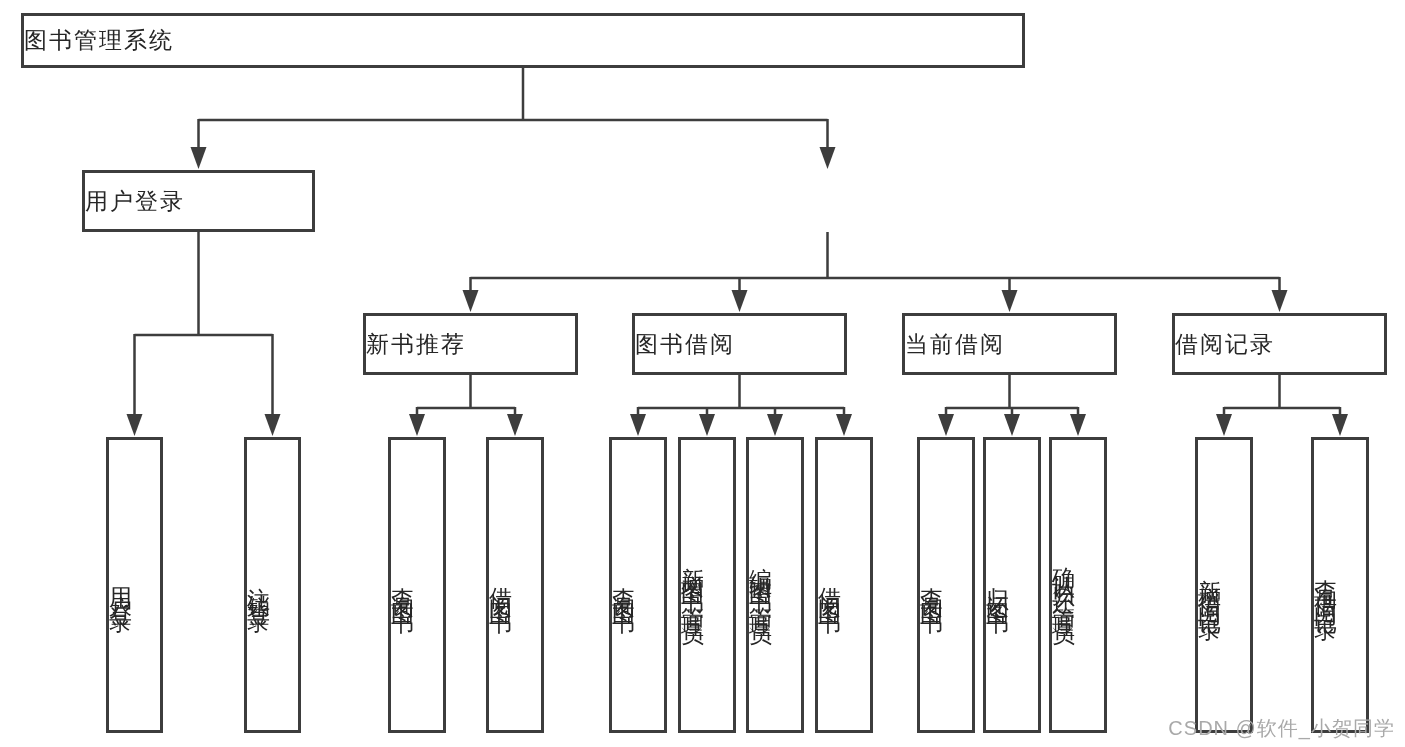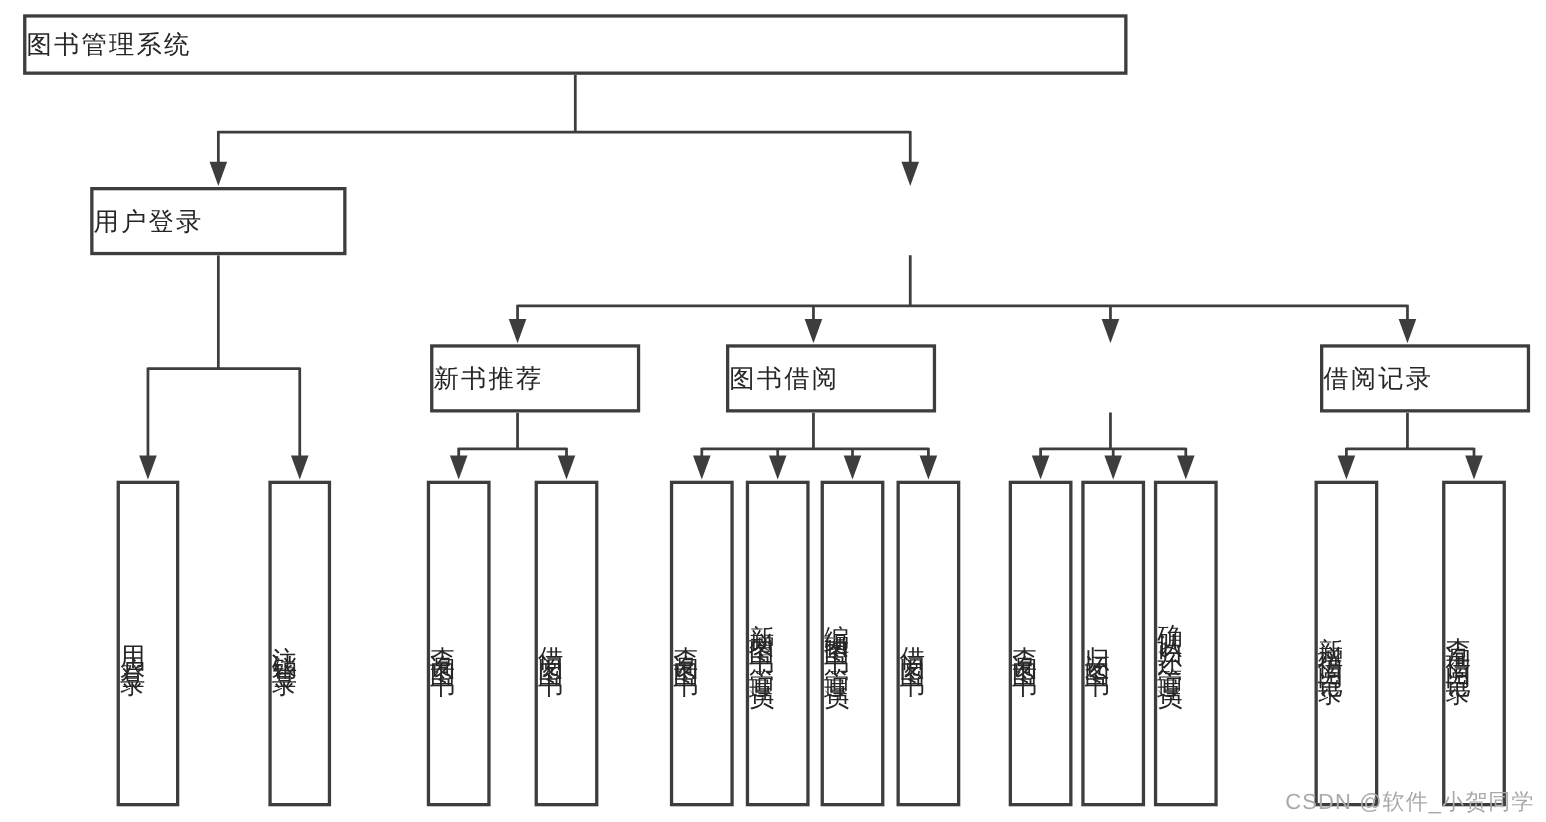--- a/index.html
+++ b/index.html
@@ -27,21 +27,21 @@
     border: 3px solid #3d3d3d;
     display: flex;
     align-items: center;
     z-index: 2;
   }
   .node { font-size: 23px; letter-spacing: 2px; }
 
   .node.root { left: 21px; top: 13px; width: 1004px; height: 55px; }
 
   .node.lvl2 { top: 170px; height: 62px; width: 233px; }
-  .node.lvl3 { top: 313px; height: 62px; width: 191px; margin-left: 28px; }
+  .node.lvl3 { top: 313px; height: 62px; width: 215px; }
 
   .leaf { top: 437px; height: 296px; width: 58px; }
   .vtext {
     writing-mode: vertical-rl;
     text-orientation: mixed;
     font-size: 23px;
     letter-spacing: 8px;
     line-height: 1;
     white-space: nowrap;
   }
@@ -111,20 +111,23 @@
   <div class="node lvl2" style="left:82px">
     <span>用户登录</span>
   </div>
 
   <div class="node lvl3" style="left:363px">
     <span>新书推荐</span>
   </div>
   <div class="node lvl3" style="left:632px">
     <span>图书借阅</span>
   </div>
+  <div class="node lvl3" style="left:902px">
+    <span>当前借阅</span>
+  </div>
   <div class="node lvl3" style="left:1172px">
     <span>借阅记录</span>
   </div>
 
   <div class="leaf" style="left:106px;width:57px">
     <span class="vtext">用户登录</span>
   </div>
   <div class="leaf" style="left:244px;width:57px">
     <span class="vtext">注销登录</span>
   </div>

